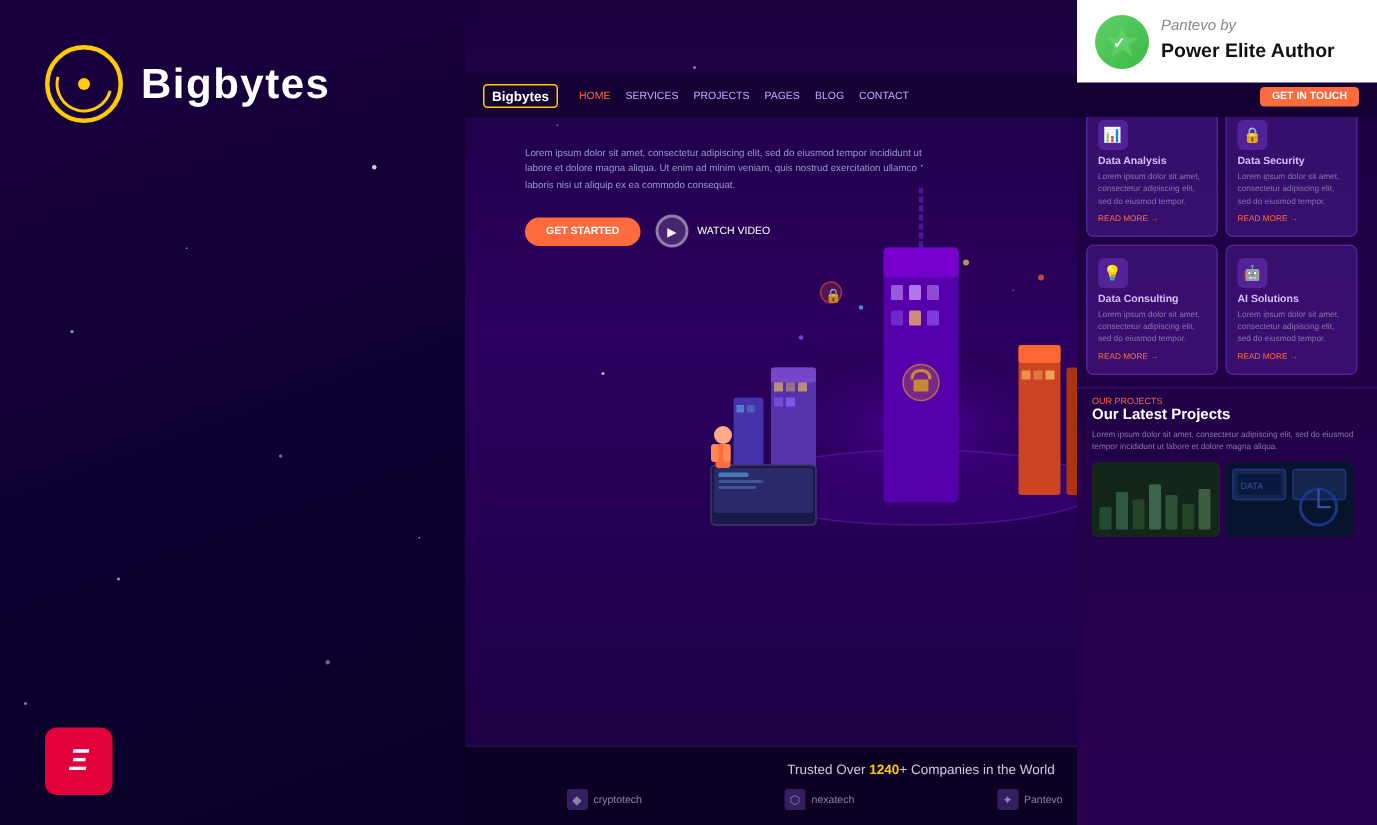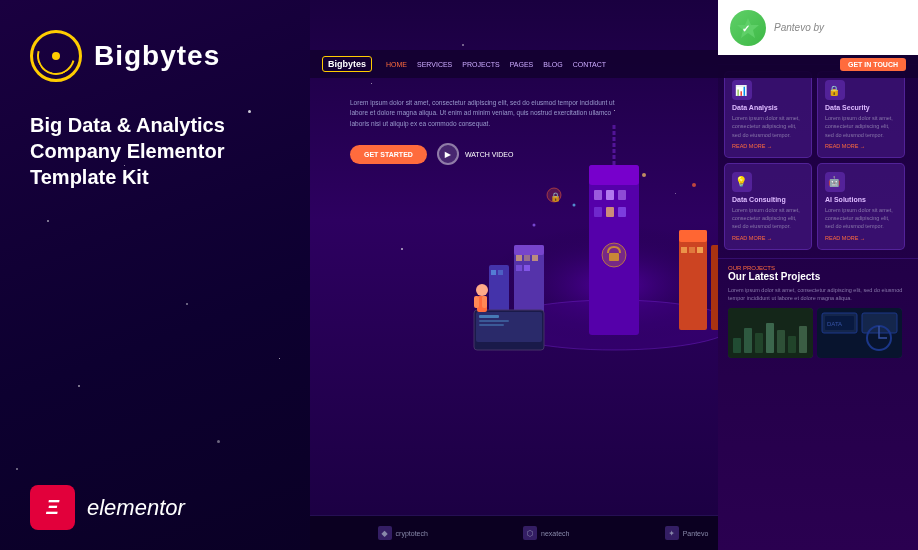--- a/index.html
+++ b/index.html
@@ -472,38 +472,36 @@
 <body>
 
 <div class="left-panel">
   <div class="logo-area">
     <div class="logo-circle">
       <div class="logo-ring"></div>
     </div>
     <span class="logo-text">Bigbytes</span>
   </div>
 
-  <div class="tagline">Big Data &amp; Analytics Company Elementor Template Kit</div>
 
   <div class="star-field">
     <div class="star" style="width:2px;height:2px;left:15%;top:40%;opacity:0.6;"></div>
     <div class="star" style="width:3px;height:3px;left:80%;top:20%;opacity:0.8;"></div>
     <div class="star" style="width:2px;height:2px;left:60%;top:55%;opacity:0.5;"></div>
     <div class="star" style="width:1px;height:1px;left:40%;top:30%;opacity:0.7;"></div>
     <div class="star" style="width:2px;height:2px;left:25%;top:70%;opacity:0.6;"></div>
     <div class="star" style="width:3px;height:3px;left:70%;top:80%;opacity:0.4;"></div>
     <div class="star" style="width:1px;height:1px;left:90%;top:65%;opacity:0.8;"></div>
     <div class="star" style="width:2px;height:2px;left:5%;top:85%;opacity:0.5;"></div>
   </div>
 
   <div class="elementor-badge">
     <div class="elementor-icon">
       <span>Ξ</span>
     </div>
-    <span class="elementor-text">elementor</span>
   </div>
 </div>
 
 <div class="main-preview">
 
   <div class="star-field">
     <div class="star" style="width:1px;height:1px;left:10%;top:15%;opacity:0.7;"></div>
     <div class="star" style="width:2px;height:2px;left:25%;top:8%;opacity:0.5;"></div>
     <div class="star" style="width:1px;height:1px;left:50%;top:20%;opacity:0.8;"></div>
     <div class="star" style="width:2px;height:2px;left:75%;top:5%;opacity:0.6;"></div>
@@ -615,20 +613,23 @@
       <line x1="170" y1="40" x2="170" y2="0" stroke="rgba(150,50,255,0.4)" stroke-width="3" stroke-dasharray="4,2"></line>
 
       <circle cx="200" cy="50" r="2" fill="rgba(255,200,100,0.7)"></circle>
       <circle cx="130" cy="80" r="1.5" fill="rgba(100,200,255,0.7)"></circle>
       <circle cx="250" cy="60" r="2" fill="rgba(255,100,50,0.7)"></circle>
       <circle cx="90" cy="100" r="1.5" fill="rgba(150,100,255,0.7)"></circle>
     </svg>
   </div>
 
   <div class="trust-bar">
+    <div class="trust-text">
+      <span>Trusted Over </span><span style="color:#ffcc00;font-weight:700;">1240</span><span>+ Companies in the World</span>
+    </div>
     <div class="trust-logos">
       <div class="trust-logo">
         <div class="trust-logo-icon">◆</div>
         <span>cryptotech</span>
       </div>
       <div class="trust-logo">
         <div class="trust-logo-icon">⬡</div>
         <span>nexatech</span>
       </div>
       <div class="trust-logo">
@@ -715,14 +716,15 @@
 
 <div class="badge-overlay">
   <div class="badge-icon">
     <svg width="22" height="22" viewBox="0 0 22 22">
       <polygon points="11,1 14,8 22,8 16,13 18,21 11,16 4,21 6,13 0,8 8,8" fill="#5fd068"></polygon>
       <text x="5" y="15" font-size="10" fill="white" font-weight="900">✓</text>
     </svg>
   </div>
   <div class="badge-text">
     <div class="created-by" style="font-style:italic;color:#888;font-size:10px;">Pantevo by</div>
+    <div class="elite" style="font-weight:900;font-size:13px;color:#111;">Power Elite Author</div>
   </div>
 </div>
 
 </body></html>

